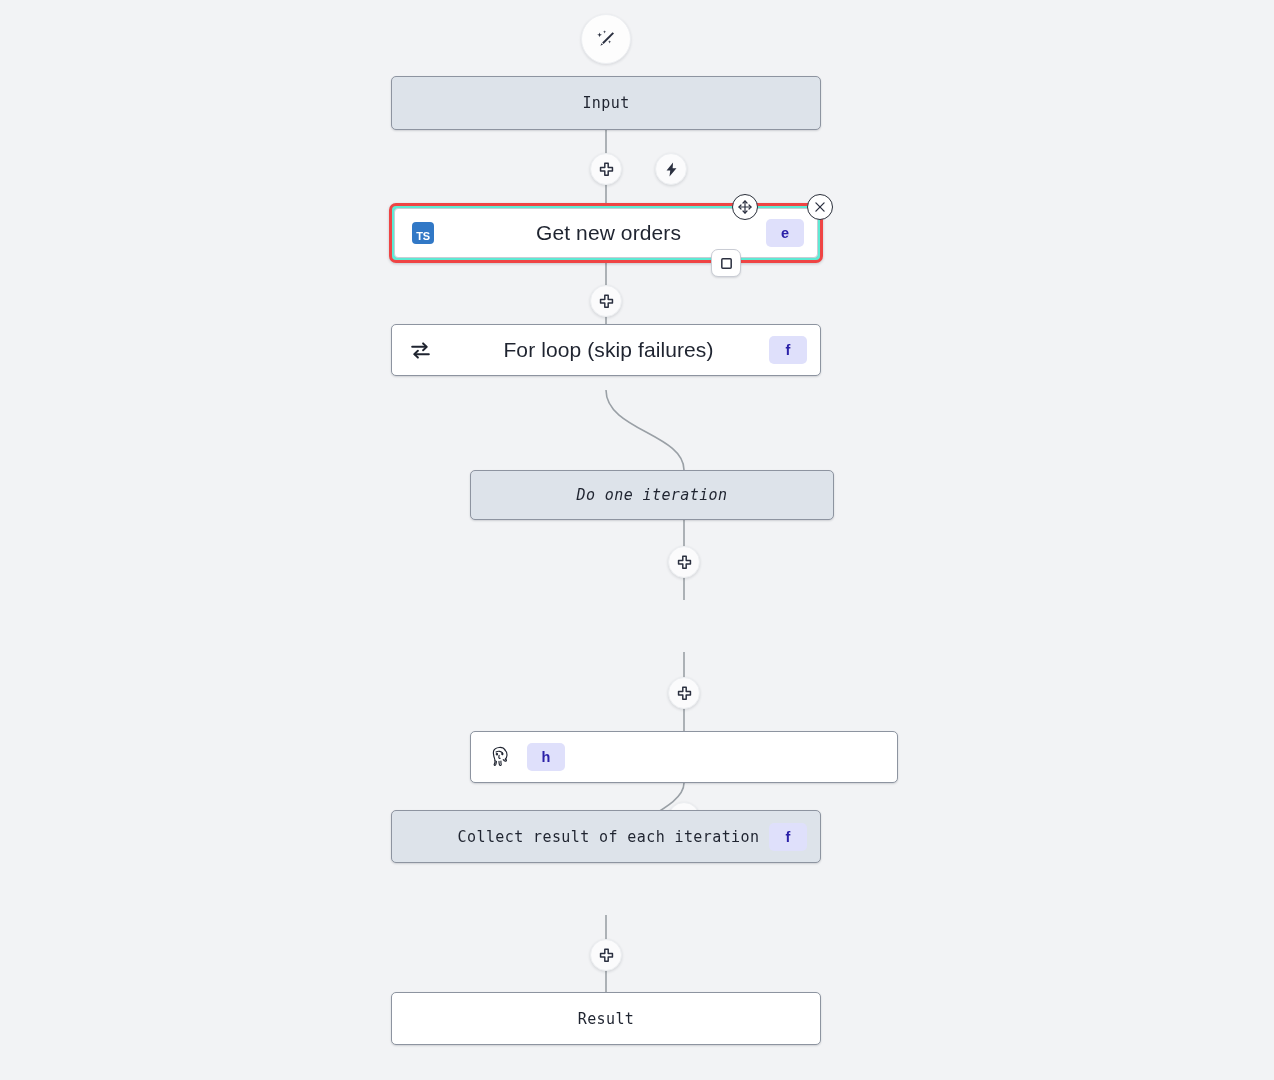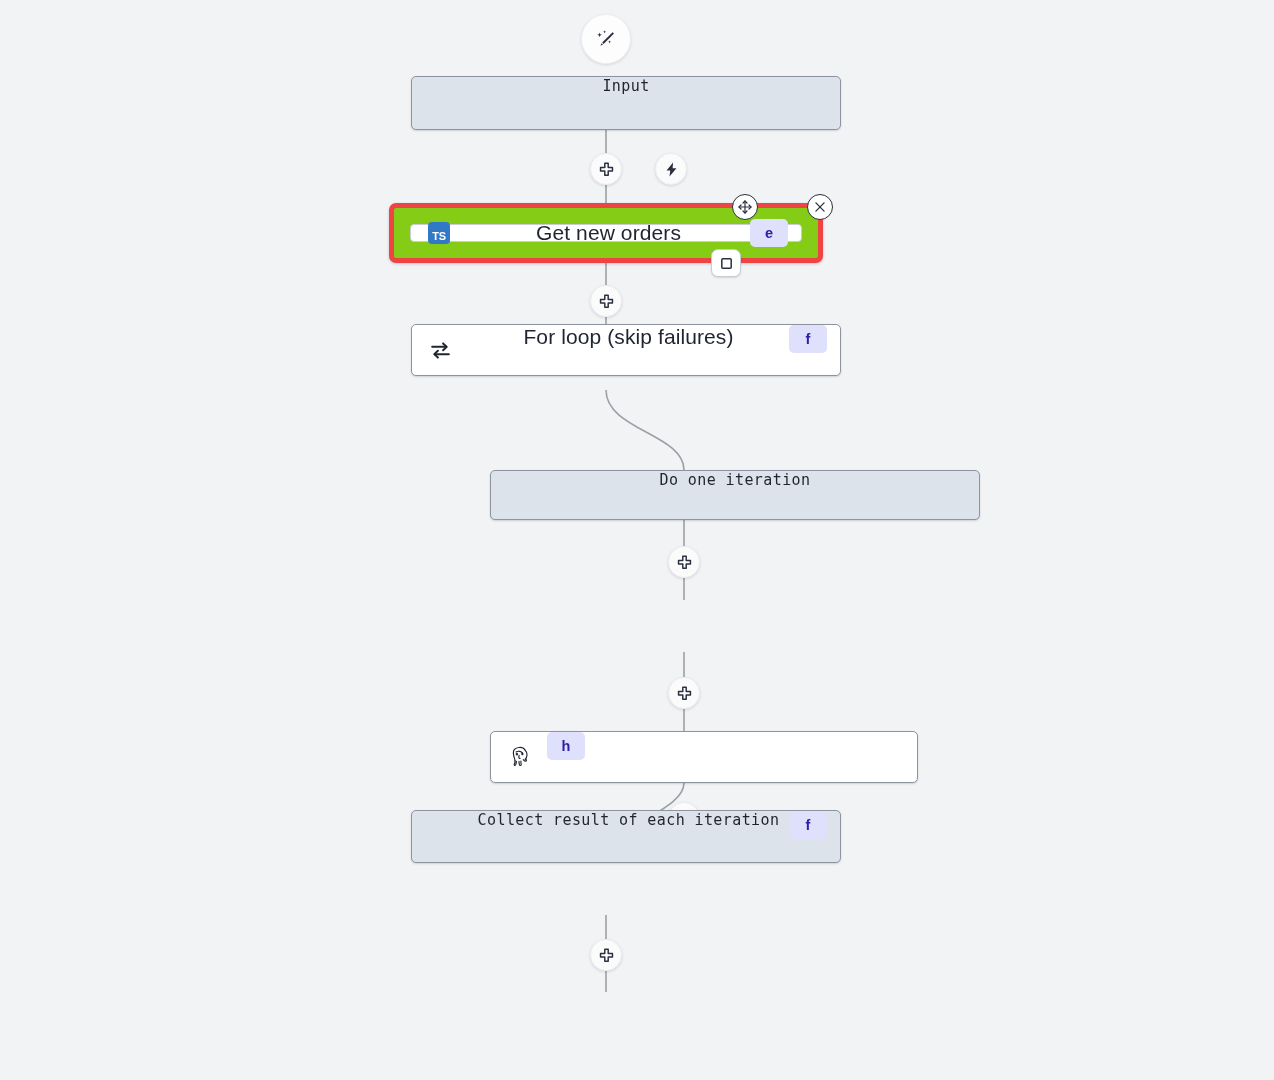--- a/index.html
+++ b/index.html
@@ -26,25 +26,25 @@
     width: 1274px;
     height: 1080px;
     pointer-events: none;
   }
   #edges path, #edges line { stroke: #9aa0a6; stroke-width: 1.6px; fill: none; }
 
   
   .node {
     position: absolute;
     display: flex;
+    align-items: center;
     border-radius: 5px;
     border: 1px solid #8d94a0;
     background: #ffffff;
     box-shadow: 0 1px 2px rgba(20,25,40,.16);
-    margin-left: 20px;
   }
 
   .node.grayed { background: #dde3ea; border-color: #8d94a0; }
 
   .node-icon {
     width: 56px;
     min-width: 56px;
     height: 100%;
     display: flex;
     align-items: center;
@@ -81,24 +81,24 @@
     align-items: center;
     justify-content: center;
     font-family: "Liberation Sans", sans-serif;
   }
 
   .spacer-right { width: 56px; min-width: 56px; }
 
   
   .selected-wrap {
     position: absolute;
-    border: 5px solid #ef4444;
+    border: 3px solid #ef4444;
     border-radius: 7px;
-    background: #84cc16;
-    padding: 16px;
+    background: #5eead4;
+    padding: 2px;
     box-shadow: 0 1px 3px rgba(20,25,40,.2);
   }
   .selected-wrap .inner-node {
     position: relative;
     width: 100%;
     height: 100%;
     display: flex;
     align-items: center;
     background: #ffffff;
     border-radius: 4px;
@@ -281,21 +281,21 @@
           <polyline points="14.5,5.2 18,8.5 14.5,11.8"></polyline>
           <path d="M20 15.5 H6.5"></path>
           <polyline points="9.5,12.2 6,15.5 9.5,18.8"></polyline>
         </g>
       </svg>
     </div>
     <div class="node-label">For loop (skip failures)</div>
     <div class="badge">f</div>
   </div>
 
-  <div class="node grayed" style="left:470px; top:470px; width:490px; height:50px;">
+  <div class="node grayed" style="left:470px; top:470px; width:364px; height:50px;font-style:italic;">
     <div class="spacer-right"></div>
     <div class="node-label mono">Do one iteration</div>
     <div class="spacer-right"></div>
   </div>
 
   <div class="round-btn" style="left:668px; top:546px;">
     <svg width="17" height="17" viewBox="0 0 24 24">
       <path d="M9.6 3.2 h4.8 v6 h6 v4.8 h-6 v6 h-4.8 v-6 h-6 V9.2 h6 Z" fill="#ffffff" stroke="#2b3040" stroke-width="2.1" stroke-linejoin="round"></path>
     </svg>
   </div>
@@ -337,14 +337,19 @@
     <div class="node-label mono">Collect result of each iteration</div>
     <div class="badge">f</div>
   </div>
 
   <div class="round-btn" style="left:590px; top:939px;">
     <svg width="17" height="17" viewBox="0 0 24 24">
       <path d="M9.6 3.2 h4.8 v6 h6 v4.8 h-6 v6 h-4.8 v-6 h-6 V9.2 h6 Z" fill="#ffffff" stroke="#2b3040" stroke-width="2.1" stroke-linejoin="round"></path>
     </svg>
   </div>
 
+  <div class="node" style="left:391px; top:992px; width:430px; height:53px;">
+    <div class="spacer-right"></div>
+    <div class="node-label mono">Result</div>
+    <div class="spacer-right"></div>
+  </div>
 
 </div>
 
 </body></html>

